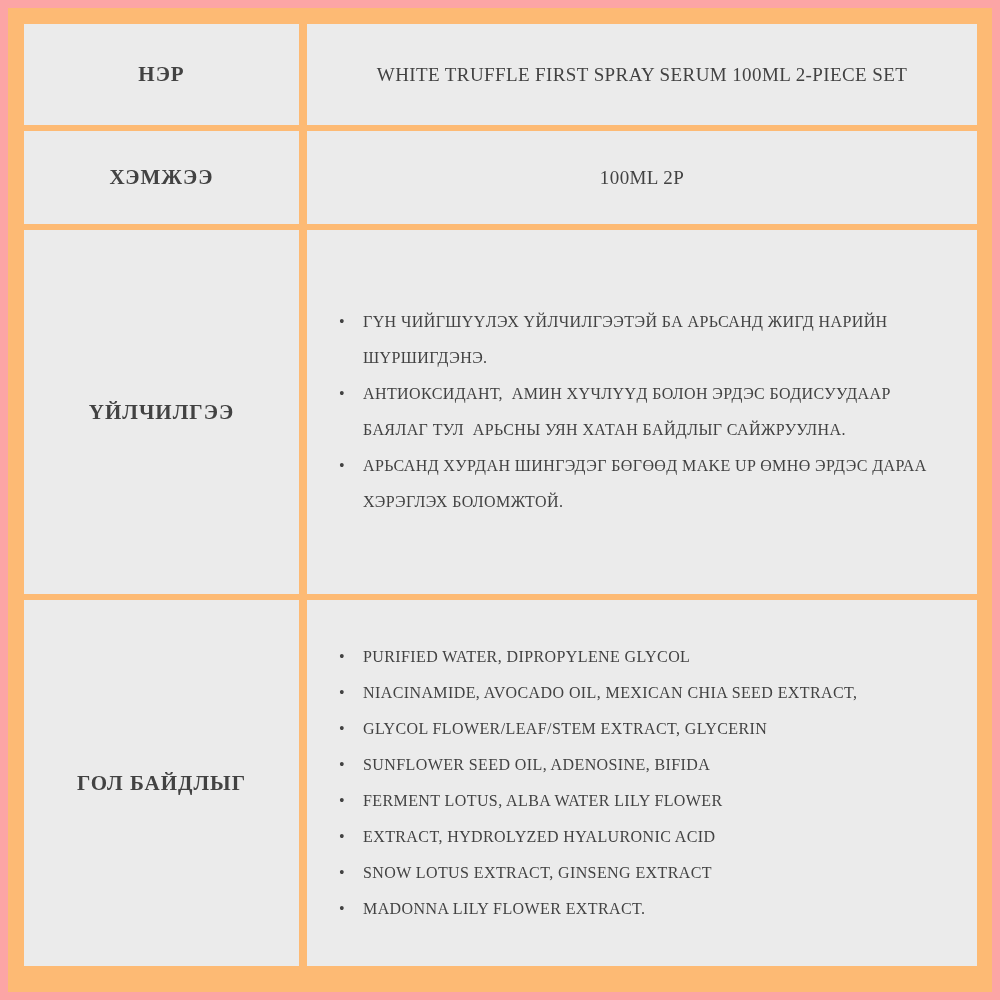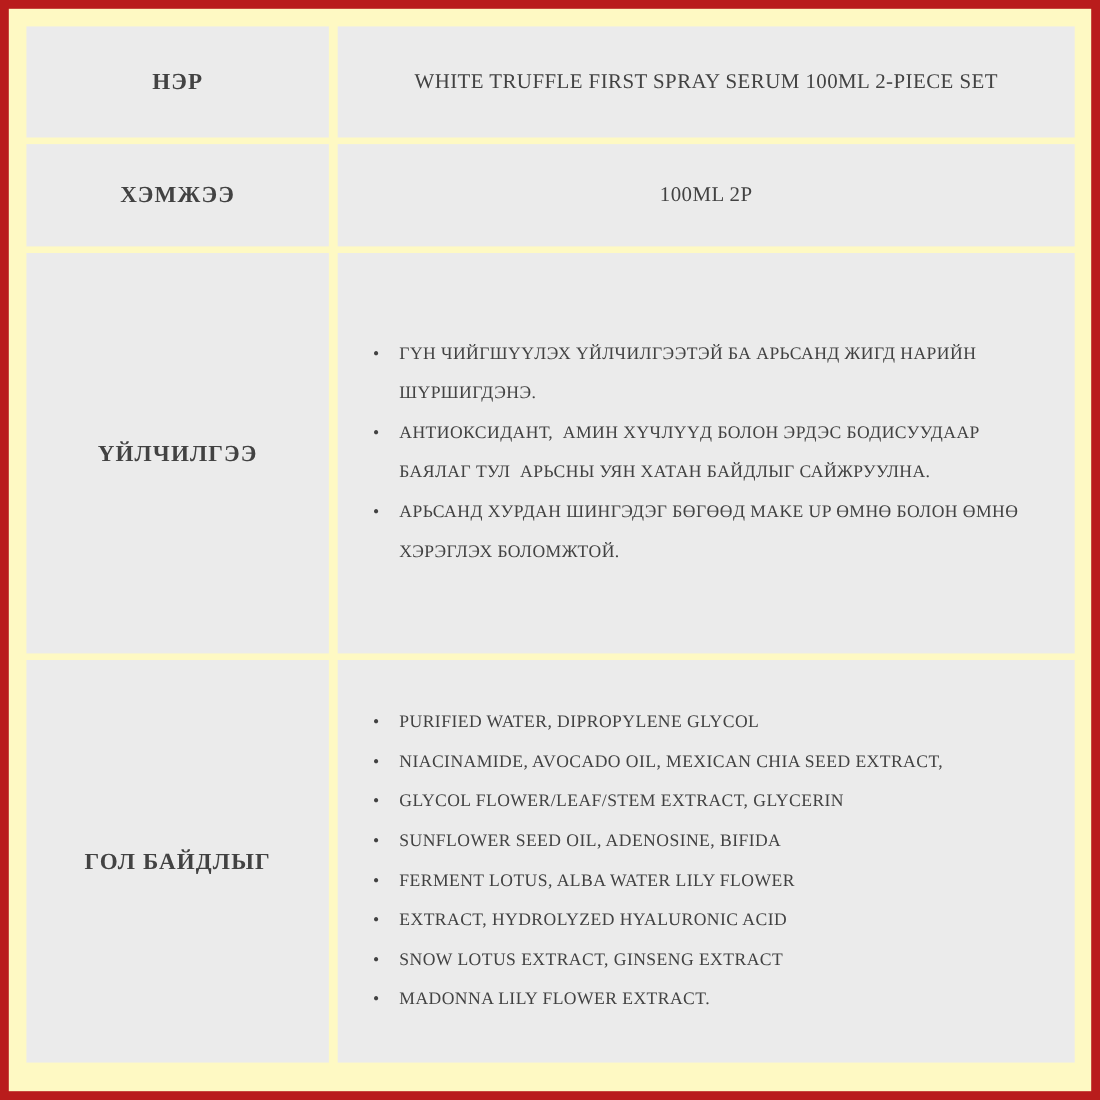--- a/index.html
+++ b/index.html
@@ -1,21 +1,21 @@
 <!DOCTYPE html>
 <html><head>
 <meta charset="utf-8">
 <style>
   html,body{margin:0;padding:0;background:#ffffff;}
   .frame{
     position:relative;
     width:1000px;height:1000px;
     box-sizing:border-box;
-    border:8px solid #b91c1c;
-    background:#fef9c3;
+    border:8px solid #fca5a5;
+    background:#fdba74;
     overflow:hidden;
     font-family:"Liberation Serif","DejaVu Serif",serif;
   }
   .grid{
     position:absolute;left:16px;top:16px;
     width:953px;height:942px;
     display:grid;
     grid-template-columns:275px 670px;
     grid-template-rows:101px 93px 364px 366px;
     row-gap:6px;column-gap:8px;
@@ -83,21 +83,21 @@
       <div class="val">100ML 2P</div>
     </div>
 
     <div class="cell label-cell">
       <span>ҮЙЛЧИЛГЭЭ</span>
     </div>
     <div class="cell list-cell">
       <ul class="blist">
           <li>ГҮН ЧИЙГШҮҮЛЭХ ҮЙЛЧИЛГЭЭТЭЙ БА АРЬСАНД ЖИГД НАРИЙН ШҮРШИГДЭНЭ.</li>
           <li>АНТИОКСИДАНТ,  АМИН ХҮЧЛҮҮД БОЛОН ЭРДЭС БОДИСУУДААР БАЯЛАГ ТУЛ  АРЬСНЫ УЯН ХАТАН БАЙДЛЫГ САЙЖРУУЛНА.</li>
-          <li>АРЬСАНД ХУРДАН ШИНГЭДЭГ БӨГӨӨД MAKE UP ӨМНӨ БОЛОН ӨМНӨ ХЭРЭГЛЭХ БОЛОМЖТОЙ.</li>
+          <li>АРЬСАНД ХУРДАН ШИНГЭДЭГ БӨГӨӨД MAKE UP ӨМНӨ ЭРДЭС ДАРАА ХЭРЭГЛЭХ БОЛОМЖТОЙ.</li>
         </ul>
     </div>
 
     <div class="cell label-cell">
       <span>ГОЛ БАЙДЛЫГ</span>
     </div>
     <div class="cell list-cell">
       <ul class="blist">
           <li>PURIFIED WATER, DIPROPYLENE GLYCOL</li>
           <li>NIACINAMIDE, AVOCADO OIL, MEXICAN CHIA SEED EXTRACT,</li>

